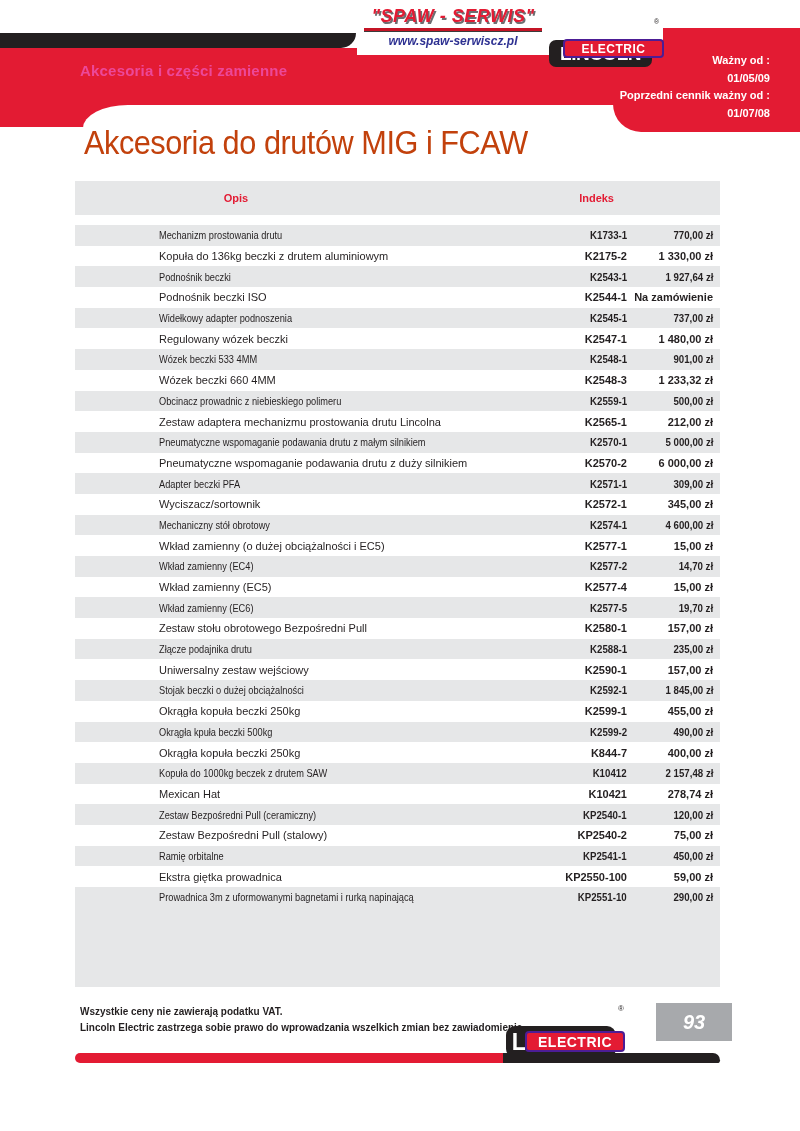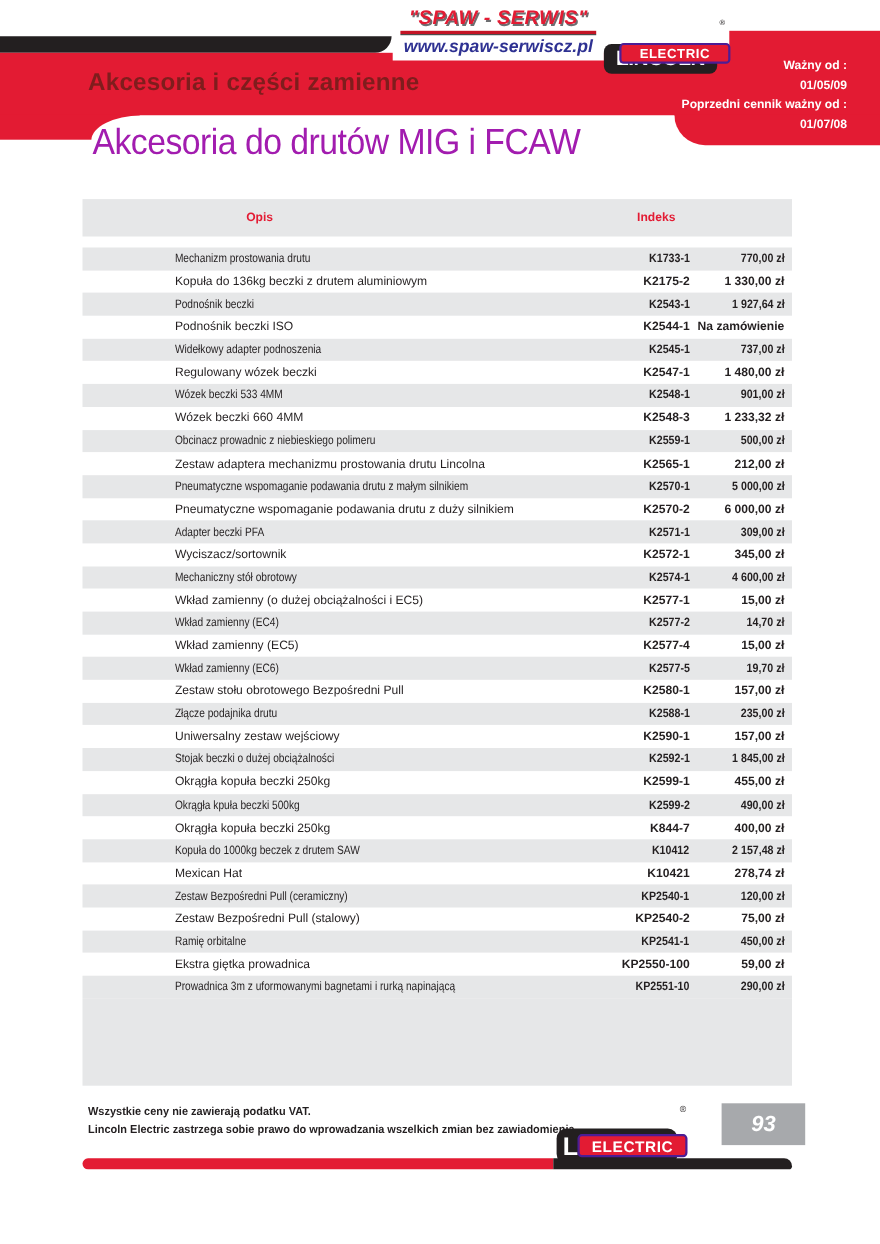--- a/index.html
+++ b/index.html
@@ -25,43 +25,43 @@
   .red-br-ext{left:613px;top:104px;width:187px;height:28px;background:var(--red);border-bottom-left-radius:28px;}
   .white-titlebox{left:83px;top:105px;width:530px;height:60px;background:#fff;border-top-left-radius:45px 23px;}
 
   
   .spaw-box{left:357px;top:2px;width:192px;height:53px;background:#fff;text-align:center;padding-top:4px;}
   .spaw-title{
     font-size:18px;font-weight:700;font-style:italic;color:var(--red);
     letter-spacing:.5px;text-shadow:1.5px 1.5px 0 #6d6e71;white-space:nowrap;
   }
   .spaw-rule{margin:1px auto 0 auto;width:178px;height:4px;border-top:3px solid #c41425;border-bottom:1px solid #3b3b3b;}
-  .spaw-url{margin-top:2px;font-size:16px;font-weight:700;font-style:italic;color:var(--navy);}
+  .spaw-url{margin-top:2px;font-size:12px;font-weight:700;font-style:italic;color:var(--navy);}
 
   
   .lincoln-black{
     background:var(--dark);color:#fff;display:flex;align-items:center;justify-content:center;
     font-weight:700;letter-spacing:-.5px;border-radius:7px;white-space:nowrap;margin-top:24px;
   }
   .lincoln-red{
     background:var(--red);color:#fff;display:flex;align-items:center;justify-content:center;
     font-weight:700;border:2px solid #4c1d95;border-radius:4px;white-space:nowrap;letter-spacing:.5px;
   }
   .logo-top-black{left:549px;top:16px;width:103px;height:27px;font-size:19px;}
   .logo-top-reg{left:654px;top:18px;font-size:7px;color:var(--dark);}
   .logo-top-red{left:563px;top:39px;width:101px;height:19px;font-size:12px;}
 
   .logo-bot-black{left:506px;top:1002px;width:110px;height:32px;font-size:23px;border-radius:9px;}
   .logo-bot-reg{left:618px;top:1004px;font-size:8px;color:var(--dark);}
   .logo-bot-red{left:525px;top:1031px;width:100px;height:21px;font-size:14px;}
 
   
-  .band-title{left:80px;top:62px;font-size:22px;font-weight:700;color:#7f1d1d;letter-spacing:.2px;}
+  .band-title{left:80px;top:62px;font-size:15px;font-weight:700;color:#ec4899;letter-spacing:.2px;}
   .validity{right:30px;top:52px;text-align:right;color:#fff;font-size:11px;font-weight:700;line-height:17.5px;margin-left:44px;}
-  .page-title{left:84px;top:110px;font-size:33px;color:#a21caf;white-space:nowrap;}
+  .page-title{left:84px;top:124px;font-size:33px;color:#c2410c;white-space:nowrap;}
   .page-title span{display:inline-block;transform:scaleX(.93);transform-origin:left center;letter-spacing:-.5px;}
 
   
   .thead{left:75px;top:181px;width:645px;height:34px;background:var(--rowgray);}
   .thead .lbl{position:absolute;top:0;height:34px;line-height:34px;font-size:11px;font-weight:700;color:var(--red);}
   .lbl-opis{left:115px;width:92px;text-align:center;}
   .lbl-indeks{left:425px;width:114px;text-align:right;}
   .lbl-cena{left:525px;width:114px;text-align:left;margin-top:33px;}
 
   .tbody{left:75px;top:225px;width:645px;}

